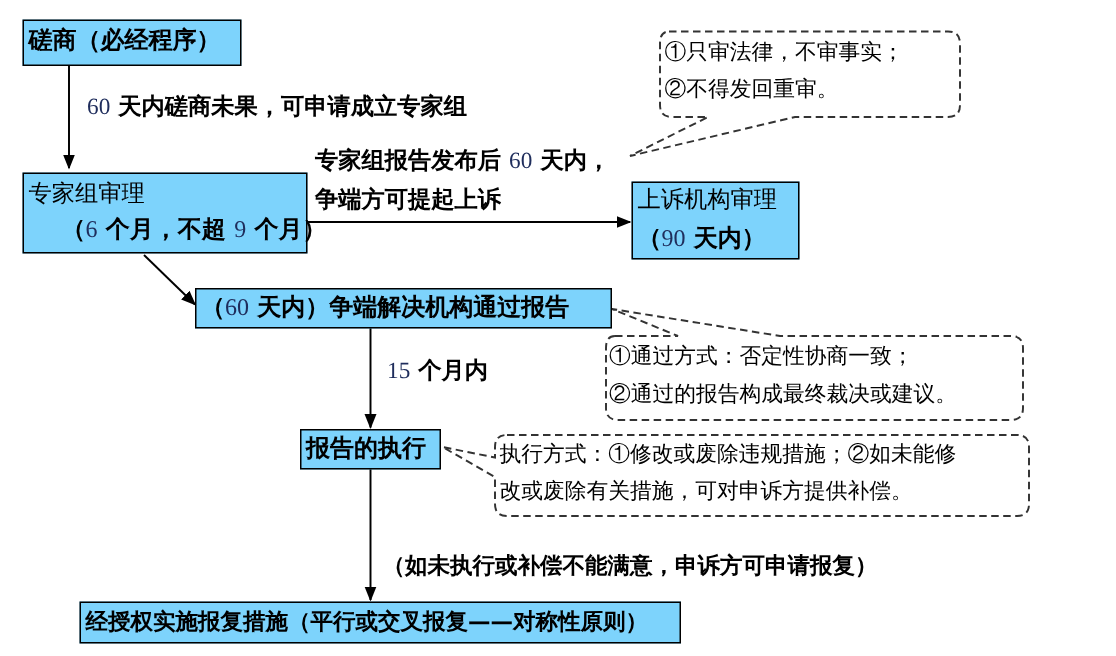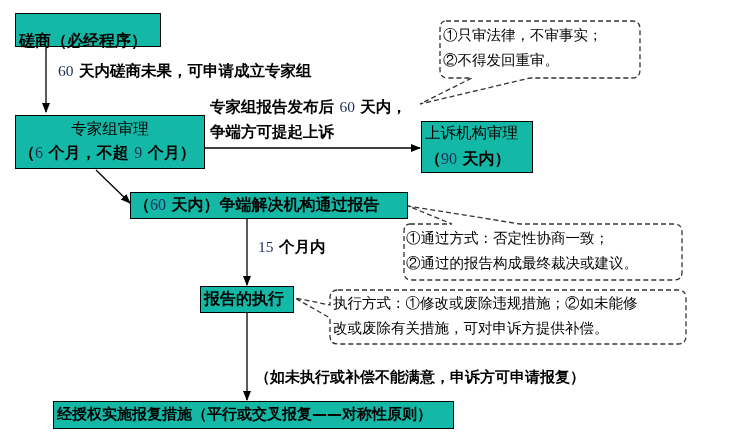--- a/index.html
+++ b/index.html
@@ -1,19 +1,19 @@
 <!DOCTYPE html>
 <html><head>
 <meta charset="utf-8">
 <style>
   html, body { margin:0; padding:0; background:#ffffff; }
   body { width:744px; height:437px; position:relative; overflow:hidden;
          font-family:"DejaVu Serif", "Liberation Serif", serif; color:#000; }
-  .box { position:absolute; border:1.3px solid #000; background:#14b8a6; box-sizing:border-box;
-         font-weight:bold; font-size:16px; line-height:22px; padding:16px 3px; white-space:nowrap; }
+  .box { position:absolute; border:1.3px solid #000; background:#7dd3fc; box-sizing:border-box;
+         font-weight:bold; font-size:16px; line-height:22px; padding:2px 3px; white-space:nowrap; }
   .lbl { position:absolute; font-weight:bold; font-size:15.5px; line-height:22px; white-space:nowrap; }
   .num { color:#1f2d5c; font-family:"Liberation Serif", serif; font-weight:normal; }
   .callout-text { position:absolute; font-family:Liberation Sans, sans-serif; font-size:14.5px;
                   line-height:25px; white-space:nowrap; color:#000; }
   svg.lines { position:absolute; left:0; top:0; }
   .topstrip { position:absolute; left:0; top:0; width:744px; height:4px; overflow:hidden; }
 </style>
 </head>
 <body>
 
@@ -51,22 +51,22 @@
 
 <div class="box" style="left:15px; top:13px; width:146px; height:31px;">
   <span>磋商（必经程序）</span>
 </div>
 
 <div class="lbl" style="left:58px; top:60px;">
   <span class="num">60</span><span> 天内磋商未果，可申请成立专家组</span>
 </div>
 
 <div class="box" style="left:15px; top:115px; width:190px; height:54px; padding-top:2px;">
-  <div style="font-weight:normal; font-family:'DejaVu Sans', sans-serif; font-size:15.5px;text-align:center;">专家组审理</div>
-  <div style="margin-top:2px;">
+  <div style="font-weight:normal; font-family:'DejaVu Sans', sans-serif; font-size:15.5px;">专家组审理</div>
+  <div style="margin-top:2px;margin-left:22px;">
     <span>（</span><span class="num">6</span><span> 个月，不超 </span><span class="num">9</span><span> 个月）</span>
   </div>
 </div>
 
 <div class="lbl" style="left:210px; top:94px; line-height:25px;">
   <div><span>专家组报告发布后 </span><span class="num">60</span><span> 天内，</span></div>
   <div>争端方可提起上诉</div>
 </div>
 
 <div class="box" style="left:421px; top:121px; width:112px; height:52px; padding-top:1px;">

